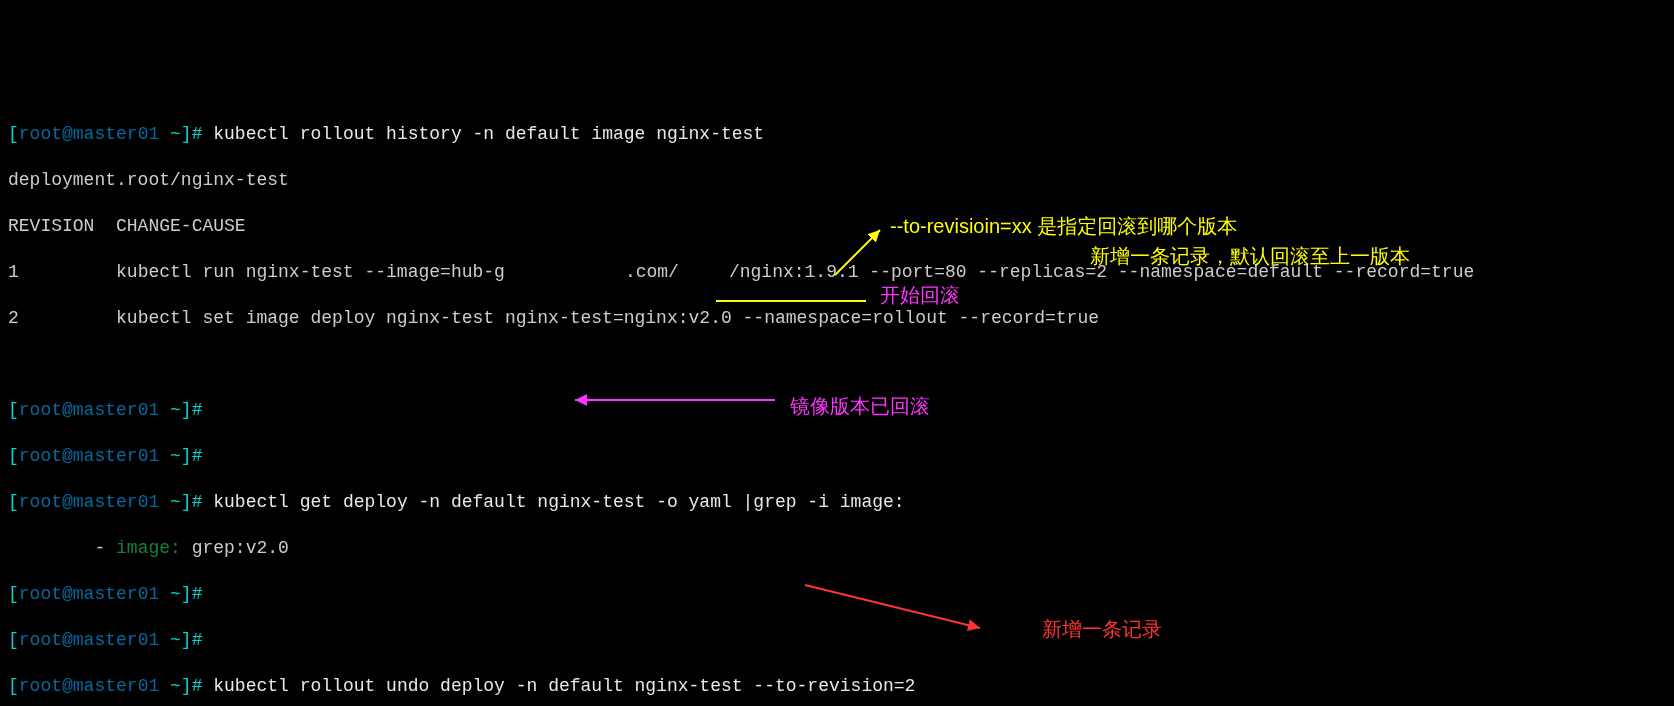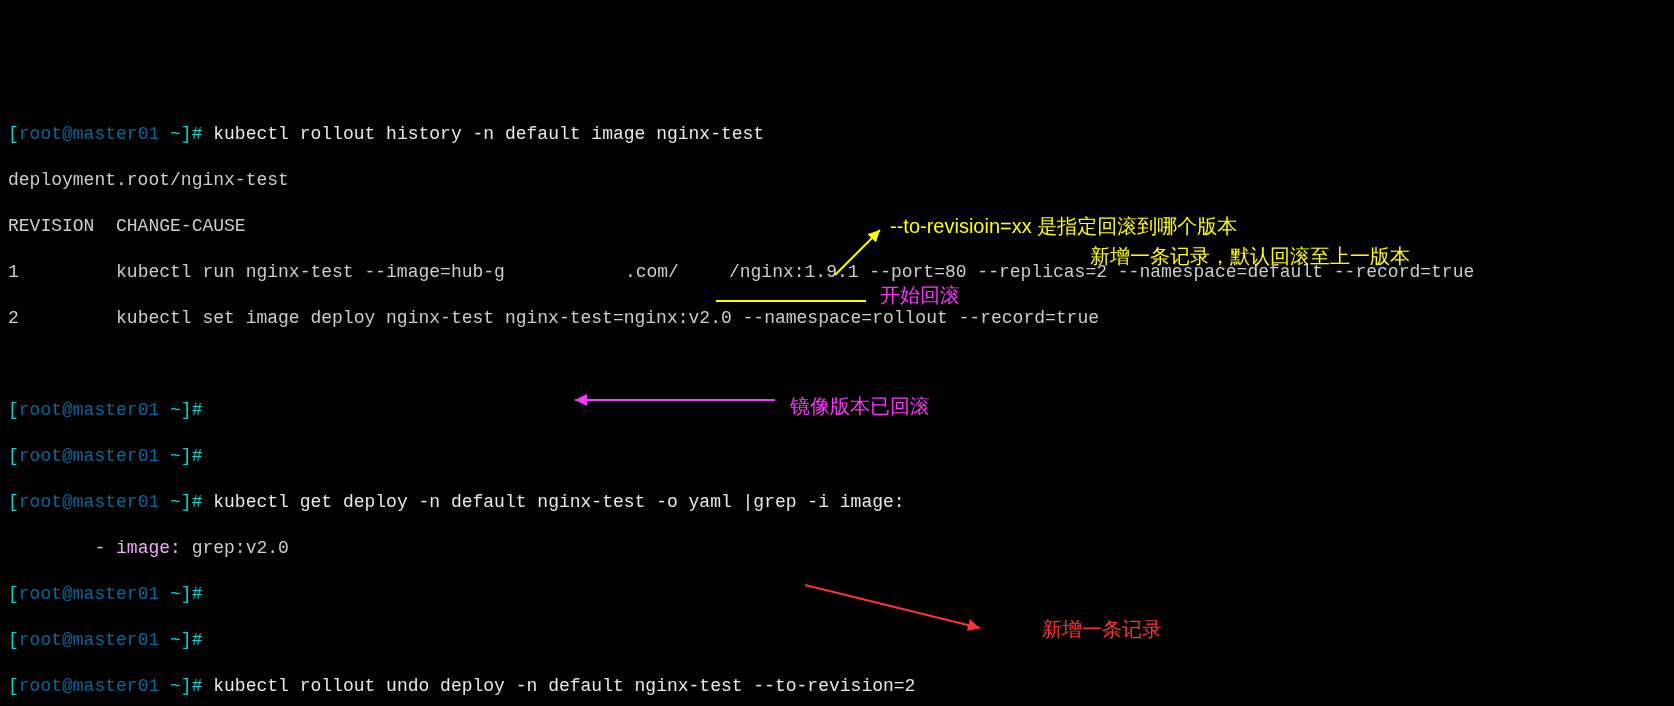--- a/index.html
+++ b/index.html
@@ -14,21 +14,21 @@
     position: relative;
     width: 1674px;
     height: 706px;
     box-sizing: border-box;
     overflow: hidden;
   }
   .line { display: block; }
   .cyan { color: #00d6d6; }
   .red  { color: #0369a1; }
   .white{ color: #e8e8e8; }
-  .orange{ color: #f0abfc; }
+  .orange{ color: #15803d; }
   .gray { color: #cccccc; }
   .annot {
     position: absolute;
     font-family: "Microsoft YaHei","SimHei",sans-serif;
     font-size: 20px;
     white-space: normal;
   }
   .yellow-text { color: #ffff00; }
   .magenta-text{ color: #ff33ff; }
   .red-anno    { color: #ff3333; }

